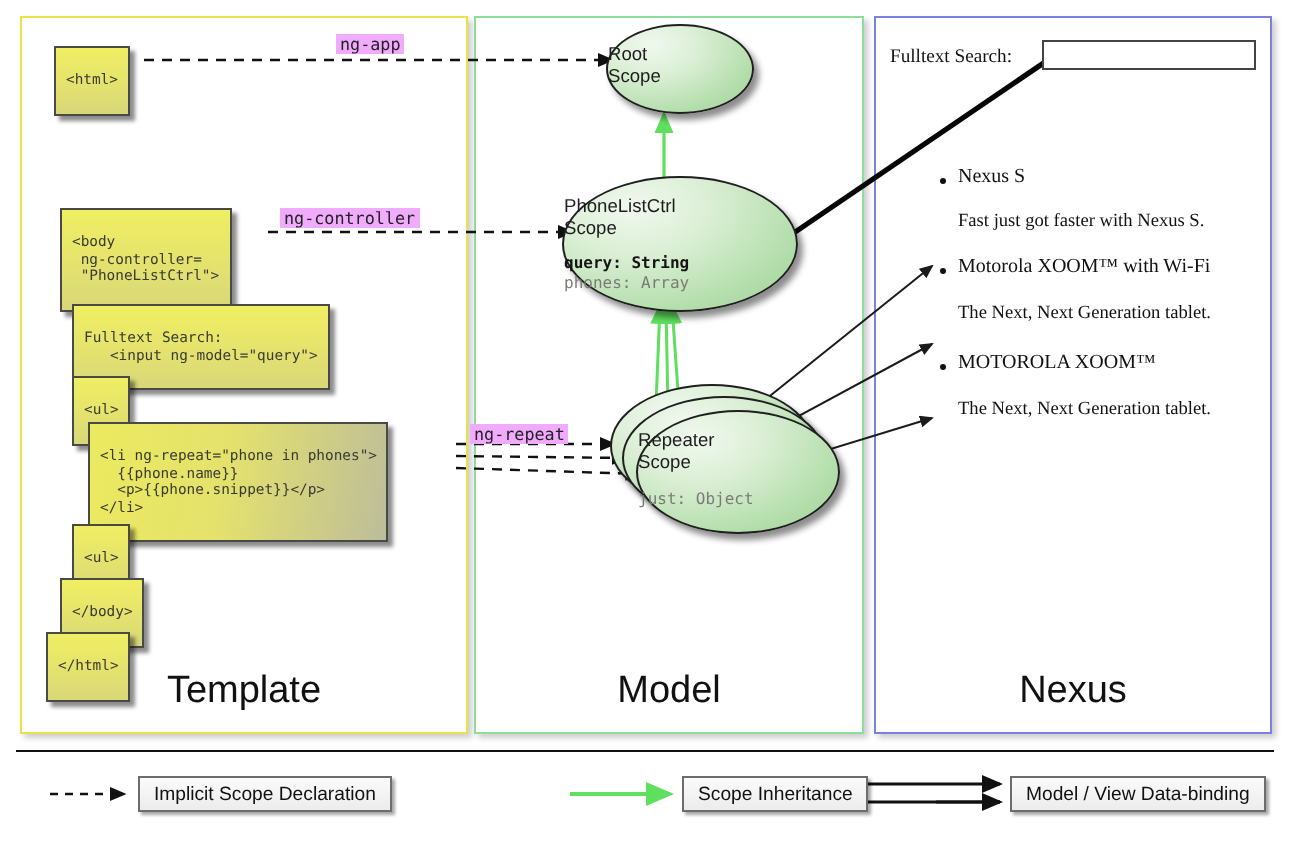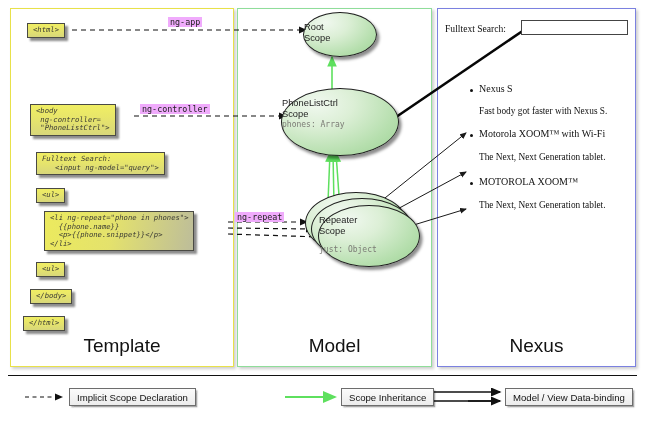--- a/index.html
+++ b/index.html
@@ -17,21 +17,21 @@
 
   
   #wires{position:absolute;left:0;top:0;width:645px;height:425px;pointer-events:none;}
 
   
   .ybox{position:absolute;border:1.2px solid #4a4a44;
         background:linear-gradient(180deg,#f0ee63 0%,#e8e66a 40%,#d8d77a 100%);
         box-shadow:2.5px 2.5px 2px rgba(0,0,0,.45);
         font-family:"DejaVu Sans Mono","Liberation Mono",monospace;
         font-size:7.2px;line-height:8.6px;color:#3a3a33;
-        padding:2px 5px;white-space:pre;font-style:italic;}
+        padding:12px 5px;white-space:pre;}
   .ybox.wide{background:linear-gradient(100deg,#ecea5e 0%,#e4e26c 45%,#bdbd9a 100%);}
 
   
   .scope{position:absolute;border-radius:50%;
          border:1.4px solid #1f1f1f;
          background:radial-gradient(ellipse at 30% 22%, #f0f8ef 0%, #dcefd6 32%, #b6dfae 70%, #9bd193 100%);
          box-shadow:2.5px 3px 3px rgba(0,0,0,.45);
          text-align:left;color:#1d1d1d;}
   .scope .title{font-size:9.3px;line-height:11px;padding-top:0;}
   .scope .props{font-family:"DejaVu Sans Mono","Liberation Mono",monospace;
@@ -132,37 +132,38 @@
 <div class="ybox" style="left:23px;top:316px;">&lt;/html&gt;</div>
 
 <div class="scope" style="left:303px;top:12px;width:72px;height:43px;">
   <div class="title" style="padding-top:9px;white-space:pre;">Root
 Scope</div>
 </div>
 
 <div class="scope" style="left:281px;top:88px;width:116px;height:66px;">
   <div class="title" style="padding-top:9px;white-space:pre;">PhoneListCtrl
 Scope</div>
+  <div class="props p-strong" style="margin-top:7px;">query: String</div>
   <div class="props p-dim">phones: Array</div>
 </div>
 
 <div class="scope" style="left:305px;top:192px;width:100px;height:60px;z-index:1;"></div>
 <div class="scope" style="left:311px;top:198px;width:100px;height:60px;z-index:2;"></div>
 <div class="scope" style="left:318px;top:205px;width:100px;height:60px;z-index:3;">
   <div class="title" style="padding-top:9px;white-space:pre;">Repeater
 Scope</div>
   <div class="props p-dim" style="margin-top:8px;">just: Object</div>
 </div>
 
 <div class="view-label" style="left:445px;top:23px;">Fulltext Search:</div>
 <input class="view-input" style="left: 521px; top: 20px; width: 101px; height: 13px; font-size: 9px; padding: 0px 2px;" value="">
 
 <div class="bullet" style="left:470px;top:89px;"></div>
 <div class="view-item" style="left:479px;top:83px;">Nexus S</div>
-<div class="view-sub" style="left:479px;top:106px;">Fast body got faster with Nexus S.</div>
+<div class="view-sub" style="left:479px;top:106px;">Fast just got faster with Nexus S.</div>
 
 <div class="bullet" style="left:470px;top:134px;"></div>
 <div class="view-item" style="left:479px;top:128px;">Motorola XOOM™  with Wi-Fi</div>
 <div class="view-sub" style="left:479px;top:152px;">The Next, Next Generation tablet.</div>
 
 <div class="bullet" style="left:470px;top:182px;"></div>
 <div class="view-item" style="left:479px;top:176px;">MOTOROLA XOOM™</div>
 <div class="view-sub" style="left:479px;top:200px;">The Next, Next Generation tablet.</div>
 
 <div id="legend-rule"></div>

